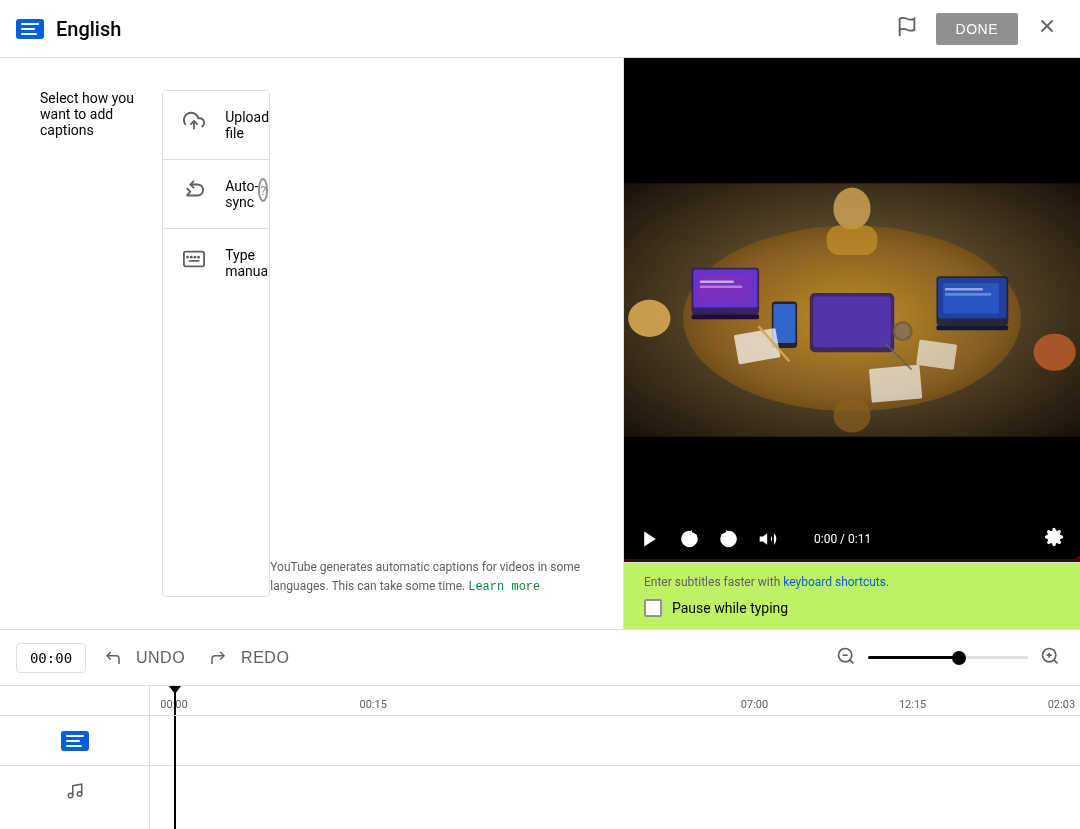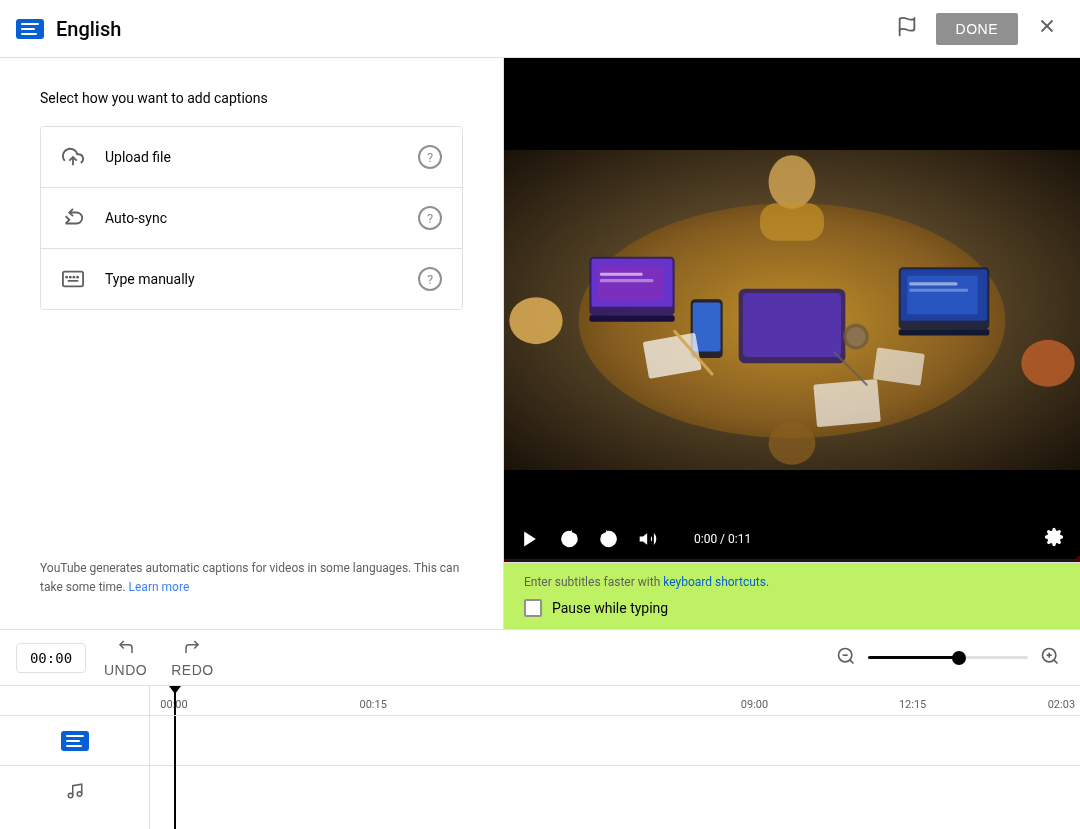--- a/index.html
+++ b/index.html
@@ -80,39 +80,38 @@
     }
 
     
     .main {
       display: flex;
       height: calc(829px - 58px - 200px);
     }
 
     
     .left-panel {
-      width: 504px;
+      width: 624px;
       border-right: 1px solid #e0e0e0;
       padding: 32px 40px;
       display: flex;
-      flex-direction: column;
     }
     .section-title {
       font-size: 14px;
       color: #030303;
       margin-bottom: 20px;
     }
     .options-list {
       border: 1px solid #e0e0e0;
       border-radius: 4px;
       overflow: hidden;
     }
     .option-item {
       display: flex;
-      align-items: center;
+      align-items: flex-start;
       padding: 18px 20px;
       border-bottom: 1px solid #e0e0e0;
       cursor: pointer;
       background: #fff;
     }
     .option-item:last-child { border-bottom: none; }
     .option-icon {
       width: 24px;
       height: 24px;
       margin-right: 20px;
@@ -148,21 +147,21 @@
       line-height: 1.6;
       margin-bottom: 10px;
     }
     .language-text strong { color: #030303; font-weight: 500; }
     .language-text a { color: #065fd4; text-decoration: none; }
     .auto-caption-text {
       font-size: 12px;
       color: #606060;
       line-height: 1.6;
     }
-    .auto-caption-text a { color: #3b82f6; text-decoration: none; }
+    .auto-caption-text a { color: #15803d; text-decoration: none; font-family: Liberation Mono, monospace; }
 
     
     .right-panel {
       flex: 1;
       display: flex;
       flex-direction: column;
       background: #f9f9f9;
     }
     .video-container {
       background: #000;
@@ -293,28 +292,27 @@
       display: flex;
       align-items: center;
       gap: 4px;
     }
     .undo-btn, .redo-btn {
       background: none;
       border: none;
       cursor: pointer;
       display: flex;
       align-items: center;
-      gap: 6px;
-      color: #606060;
-      font-size: 14px;
+      gap: 14px;
+      color: #606060;
+      font-size: 16px;
       font-weight: 500;
       padding: 6px 10px;
       text-transform: uppercase;
       letter-spacing: 0.5px;
-      flex-direction: column;
     }
     .zoom-group {
       display: flex;
       align-items: center;
       gap: 8px;
       margin-left: auto;
     }
     .zoom-btn {
       background: none;
       border: none;
@@ -716,21 +714,21 @@
   </div>
 
   <div class="timeline-content">
 
     <div class="timeline-ruler">
       <div class="timeline-playhead">
         <div class="playhead-triangle"></div>
       </div>
       <span class="timeline-marker" style="left: 24px;">00:00</span>
       <span class="timeline-marker" style="left: 24%;">00:15</span>
-      <span class="timeline-marker" style="left: 65%;">09:00</span>
+      <span class="timeline-marker" style="left: 65%;">07:00</span>
       <span class="timeline-marker" style="left: 82%;">12:15</span>
       <span class="timeline-marker" style="left: 98%;">02:03</span>
     </div>
 
     <div class="timeline-tracks">
       <div class="timeline-track-row" style="background: #fff;"></div>
       <div class="timeline-track-row" style="background: #fff; border-bottom:none;"></div>
 
       <div style="position:absolute; top:0; left:24px; width:2px; bottom:0; background:#030303; z-index:5;"></div>
     </div>

